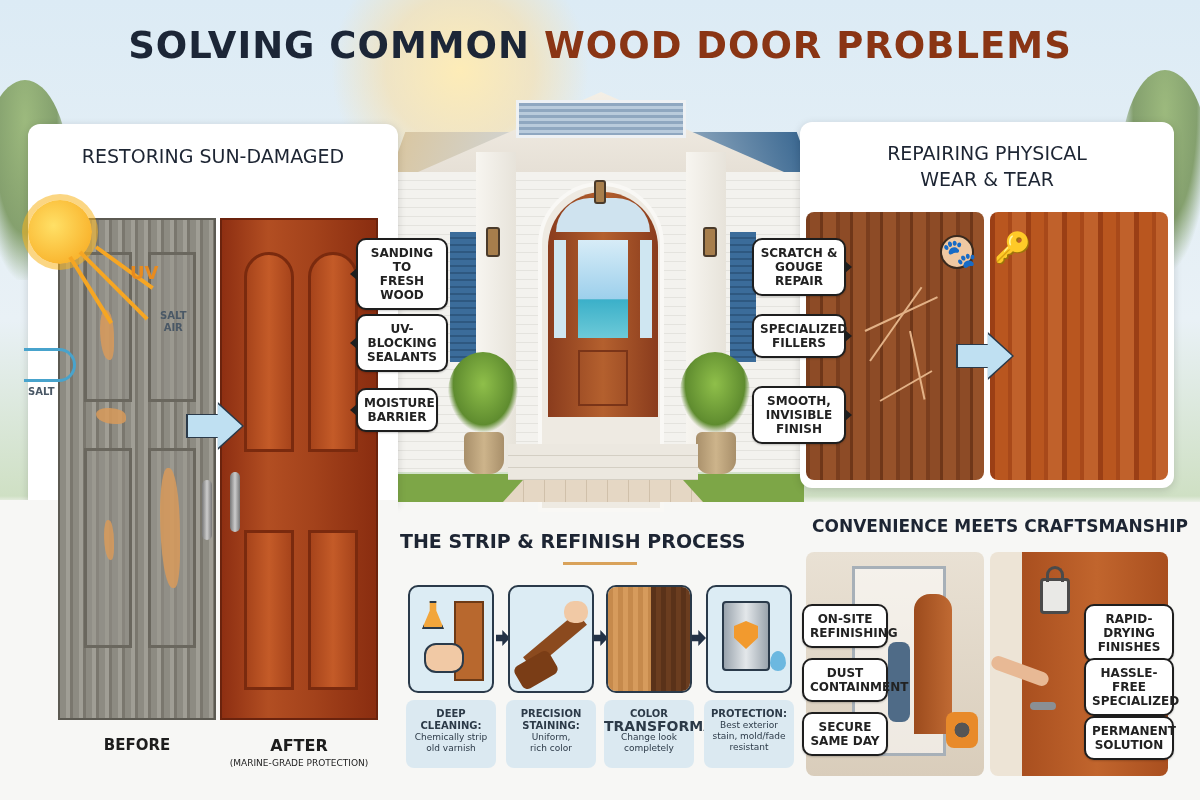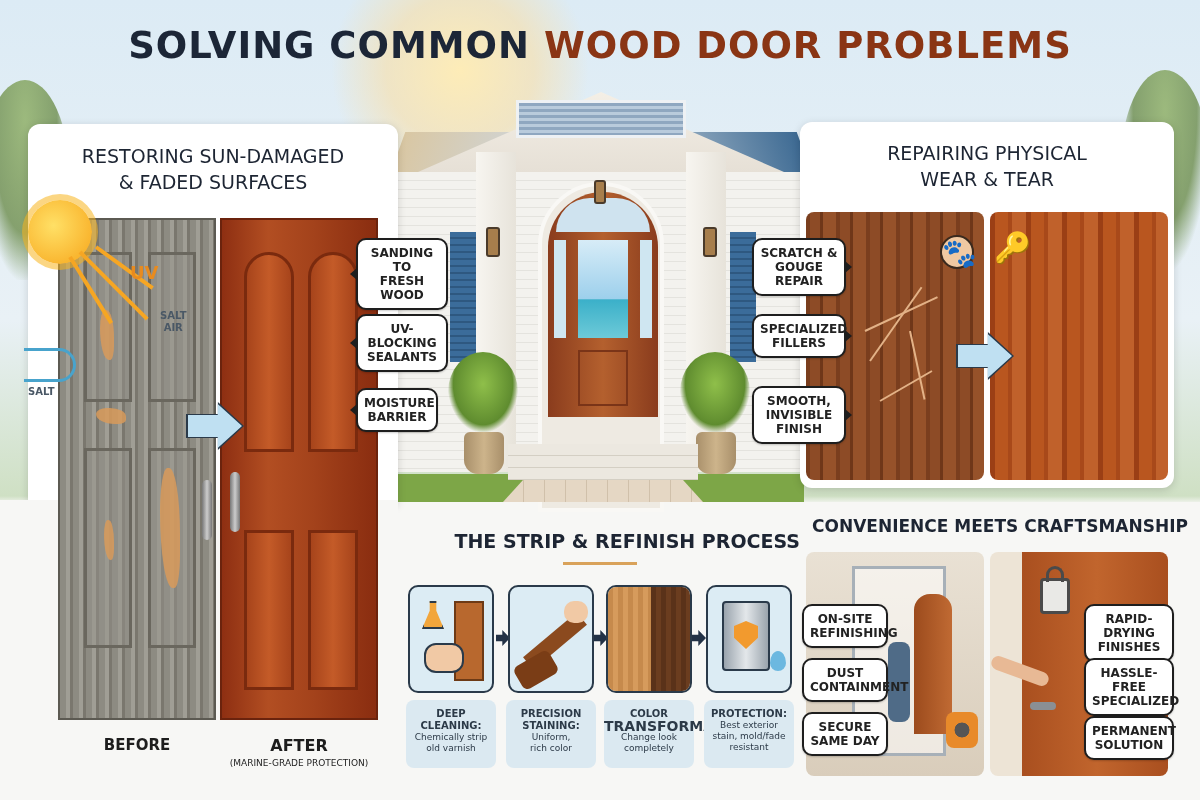--- a/index.html
+++ b/index.html
@@ -50,21 +50,21 @@
 .uv{position:absolute;left:130px;top:262px;font-family:"DejaVu Sans",sans-serif;font-weight:bold;font-size:18px;color:#e88b1f}
 .wind{position:absolute;left:24px;top:348px;width:52px;height:34px;border:3px solid #48a3cc;border-left:none;border-radius:0 20px 20px 0}
 .cap{position:absolute;font-family:"DejaVu Sans",sans-serif;font-weight:bold;color:#1d1d1d;text-align:center}
 
 .wood{position:absolute;border-radius:8px;background:repeating-linear-gradient(90deg,#7a3e1e 0 4px,#8d4b26 4px 14px,#6f3719 14px 17px,#96522a 17px 30px)}
 .wood.new{background:repeating-linear-gradient(90deg,#9b3f15 0 5px,#b9561f 5px 18px,#a8491a 18px 22px,#c0612b 22px 36px)}
 .scratch{position:absolute;height:2px;background:#e3b287;transform-origin:0 50%}
 .paw{position:absolute;left:940px;top:235px;width:34px;height:34px;font-size:28px;line-height:34px;text-align:center;color:#7a4a2b;background:#f0c9a2;border-radius:50%;border:2px solid #3a2a1e}
 .keyicon{position:absolute;left:994px;top:228px;font-size:30px;color:#9aa4ad;line-height:40px}
 
-.proc-title{position:absolute;left:400px;top:530px;width:400px;text-align:right;font-family:"DejaVu Sans",sans-serif;font-weight:bold;font-size:19px;color:#1d2533}
+.proc-title{position:absolute;left:400px;top:530px;width:400px;text-align:left;font-family:"DejaVu Sans",sans-serif;font-weight:bold;font-size:19px;color:#1d2533}
 .proc-rule{position:absolute;left:563px;top:562px;width:74px;height:3px;background:#d9a25a}
 .step-img{position:absolute;top:585px;width:86px;height:108px;border:2px solid #2a3a4a;border-radius:10px;background:#dcecf4;overflow:hidden}
 .step-cap{position:absolute;top:700px;width:90px;height:68px;border-radius:8px;background:#dbe9f1;text-align:center;font-family:"DejaVu Sans",sans-serif;font-size:9px;color:#2c3a48;line-height:11px;padding-top:8px}
 .step-cap b{display:block;font-size:10px;line-height:12px}
 .chev{position:absolute;top:630px;width:14px;height:16px;background:#233246;clip-path:polygon(0 30%,45% 30%,45% 0,100% 50%,45% 100%,45% 70%,0 70%)}
 
 .conv-title{position:absolute;left:800px;top:516px;width:400px;text-align:center;font-family:"DejaVu Sans",sans-serif;font-weight:bold;font-size:17px;color:#1d2533}
 .conv-img{position:absolute;top:552px;height:224px;border-radius:8px}
 </style>
 </head>
@@ -106,21 +106,20 @@
   <div class="plant" style="left:282px"></div>
   <div class="pot" style="left:298px"></div>
   <div class="steps"></div>
   <div class="path"></div>
 </div>
 
 <div class="card" style="left:28px;top:124px;width:370px;height:380px;border-radius:12px 12px 0 0"></div>
 <div style="position:absolute;left:0;top:500px;width:398px;height:300px;background:#f7f7f5"></div>
 <div class="card-head" style="position:absolute;left:28px;top:143px;width:370px">
   <div>RESTORING SUN-DAMAGED</div>
-  <div>&amp; FADED SURFACES</div>
 </div>
 
 <div class="old-door">
   <div class="p" style="left:24px;top:32px;width:48px;height:150px"></div>
   <div class="p" style="left:88px;top:32px;width:48px;height:150px"></div>
   <div class="p" style="left:24px;top:228px;width:48px;height:200px"></div>
   <div class="p" style="left:88px;top:228px;width:48px;height:200px"></div>
   <div class="patch" style="left:40px;top:90px;width:14px;height:50px"></div>
   <div class="patch" style="left:36px;top:188px;width:30px;height:16px"></div>
   <div class="patch" style="left:100px;top:248px;width:20px;height:120px"></div>

